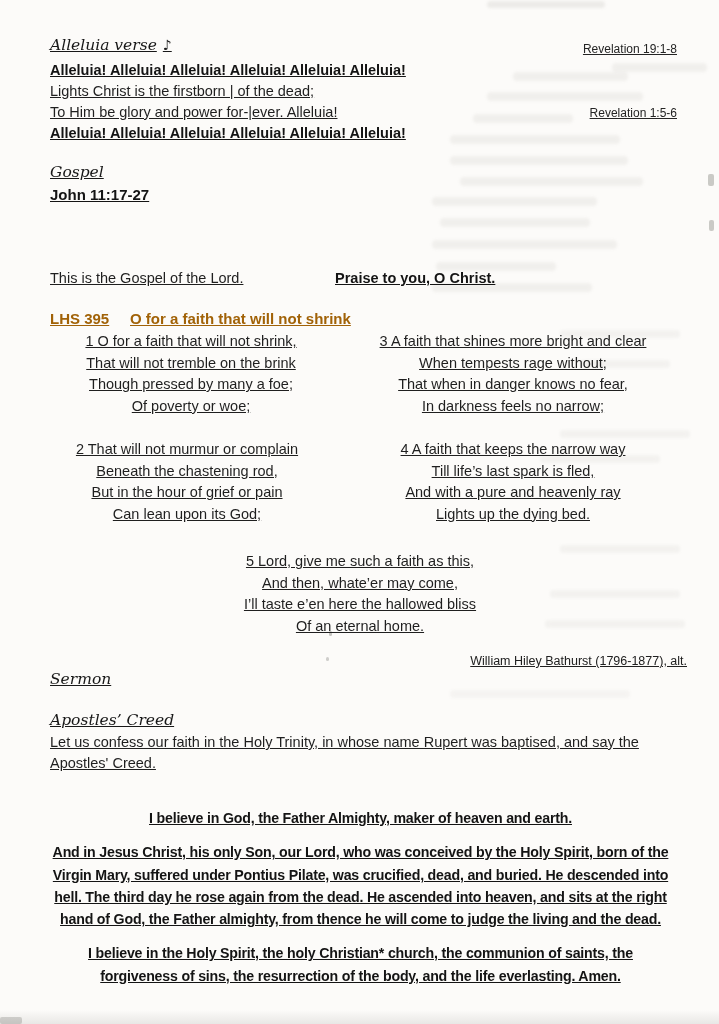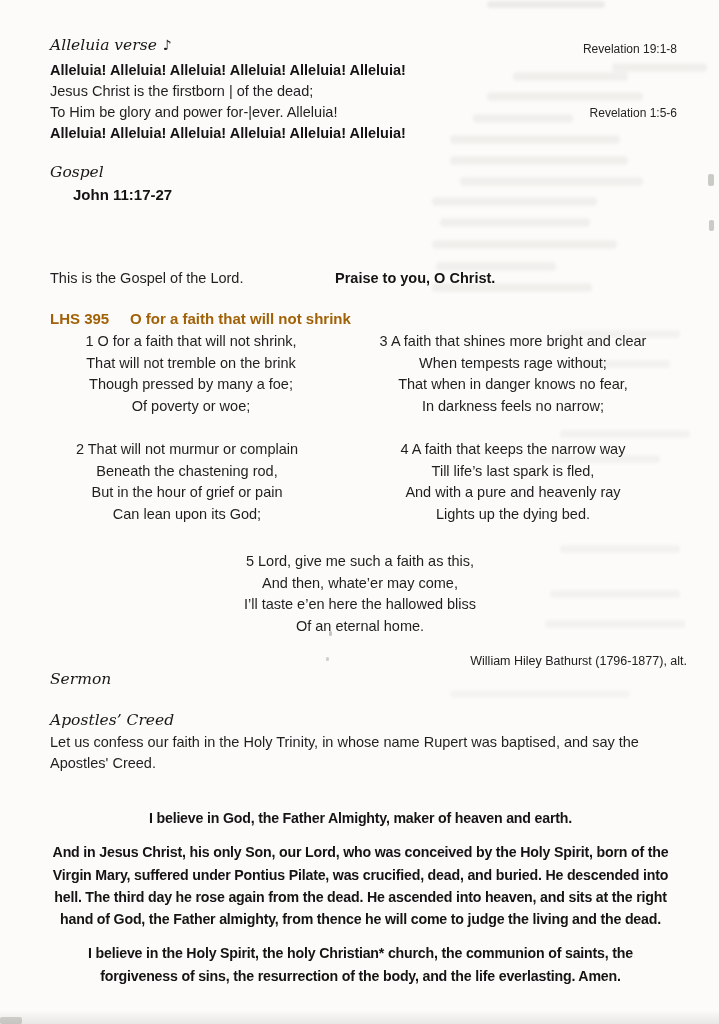--- a/index.html
+++ b/index.html
@@ -1,21 +1,21 @@
 <!DOCTYPE html>
 <html><head>
 <meta charset="utf-8">
 <style>
   html,body{margin:0;padding:0;background:#e9e7e3;}
   .page{
     position:relative; width:719px; height:1024px; margin:0 auto;
     background:#fcfbf9; overflow:hidden;
     font-family:"Liberation Sans", sans-serif; color:#1f1f1f;
   }
-  .abs{position:absolute;}
+  .abs{position:absolute;text-decoration:underline;}
   .it{font-family:"DejaVu Serif", serif; font-style:italic; font-size:15.5px; color:#181818;}
   .b{font-weight:bold; color:#141414;}
   .body{font-size:14.5px; line-height:21px;}
   .ref{font-size:12px; color:#242424;}
   .hymn{font-size:14.5px; line-height:21.5px;}
   .hymnhead{font-size:15px; font-weight:bold; color:#a16207;}
   .center{text-align:center;}
   .note{font-style:normal; font-size:14px; padding-left:6px;}
   .attrib{font-size:12.5px; color:#202020;}
   .creed{
@@ -71,27 +71,27 @@
     <div class="mark" style="left:326px;top:657px;width:3px;height:4px;opacity:.4"></div>
     <div class="mark" style="left:0;top:1017px;width:22px;height:7px;opacity:.35"></div>
     <div class="bottom-shade"></div>
   </div>
 
   <div class="abs it" style="left:50px;top:36px;">
     <span>Alleluia verse</span><span class="note">♪</span>
   </div>
   <div class="abs ref" style="right:42px;top:42px;">Revelation 19:1-8</div>
   <div class="abs body b" style="left:50px;top:60px;">Alleluia! Alleluia! Alleluia! Alleluia! Alleluia! Alleluia!</div>
-  <div class="abs body" style="left:50px;top:81px;">Jesus Christ is the firstborn | of the dead;</div>
+  <div class="abs body" style="left:50px;top:81px;">Lights Christ is the firstborn | of the dead;</div>
   <div class="abs body" style="left:50px;top:102px;">To Him be glory and power for-|ever. Alleluia!</div>
   <div class="abs ref" style="right:42px;top:106px;">Revelation 1:5-6</div>
   <div class="abs body b" style="left:50px;top:123px;">Alleluia! Alleluia! Alleluia! Alleluia! Alleluia! Alleluia!</div>
 
   <div class="abs it" style="left:50px;top:163px;">Gospel</div>
-  <div class="abs body b" style="left:50px;top:184px;font-size:15px;margin-left:23px;">John 11:17-27</div>
+  <div class="abs body b" style="left:50px;top:184px;font-size:15px;">John 11:17-27</div>
   <div class="abs body" style="left:50px;top:268px;">This is the Gospel of the Lord.</div>
   <div class="abs body b" style="left:335px;top:268px;">Praise to you, O Christ.</div>
 
   <div class="abs hymnhead" style="left:50px;top:310px;">LHS 395</div>
   <div class="abs hymnhead" style="left:130px;top:310px;">O for a faith that will not shrink</div>
 
   <div class="abs hymn center" style="left:40px;top:331px;width:302px;">
     <div>1 O for a faith that will not shrink,</div>
     <div>That will not tremble on the brink</div>
     <div>Though pressed by many a foe;</div>

